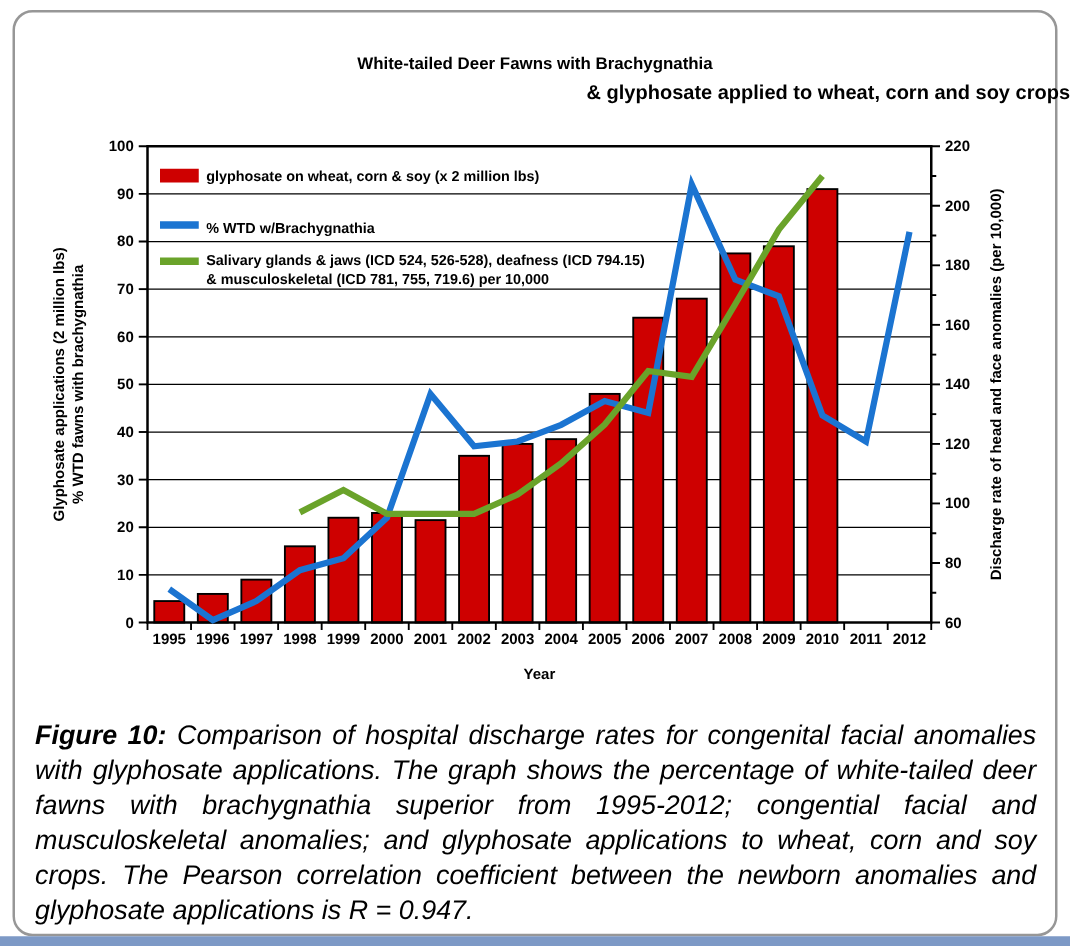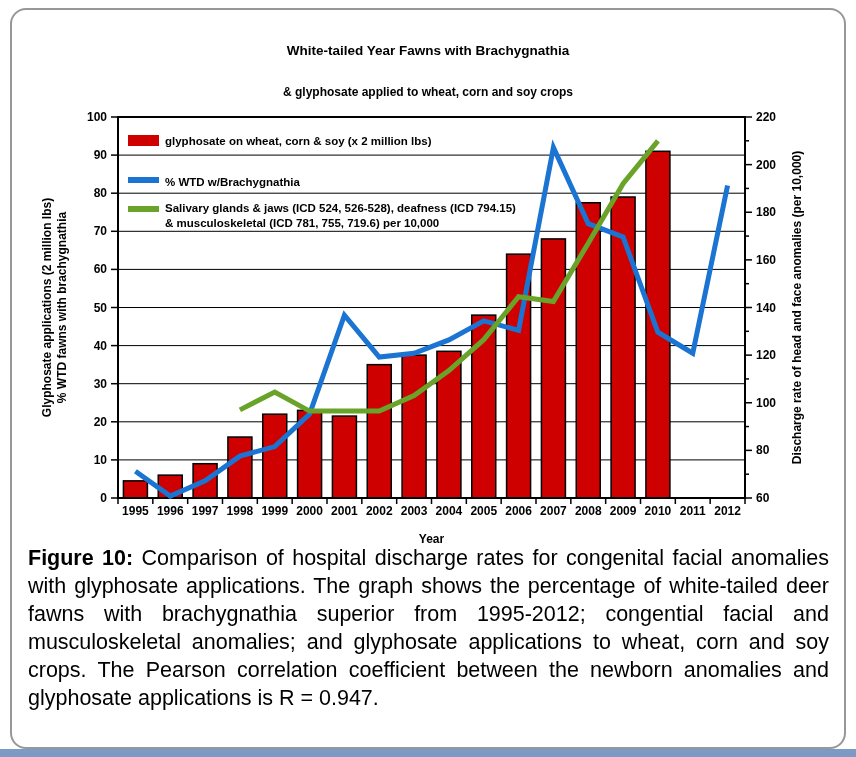--- a/index.html
+++ b/index.html
@@ -11,42 +11,42 @@
   .card{
     position:absolute;left:10px;top:8px;width:836px;height:741px;
     box-sizing:border-box;border:2px solid #979797;border-radius:16px;
     background:#ffffff;
   }
   .titles{
     position:absolute;left:0;top:42px;width:856px;text-align:center;
     font-weight:bold;color:#000;
   }
   .t1{font-size:13.5px;line-height:17px;}
-  .t2{font-size:12px;margin-top:26px;}
+  .t2{font-size:16px;margin-top:7px;text-align:right;}
   #chart{position:absolute;left:0;top:88px;}
   #chart text{font-family:"Liberation Sans",sans-serif;font-weight:bold;fill:#000;}
   #chart text.tick{font-size:12px;}
   #chart text.legend{font-size:11.5px;}
   #chart text.axis-title{font-size:12px;}
   .caption{
-    position:absolute;left:28px;top:544px;width:801px;margin:0;
-    font-size:21.5px;line-height:28px;color:#000;text-align:justify;
+    position:absolute;left:28px;top:574px;width:801px;margin:0;
+    font-size:21.5px;line-height:28px;color:#000;text-align:justify;font-style:italic;
   }
   .caption b{font-weight:bold;}
   .bottom-bar{
     position:absolute;left:0;bottom:0;width:856px;height:8px;
   }
 </style>
 </head>
 <body>
 
 <div class="card"></div>
 
 <div class="titles">
-  <div class="t1">White-tailed Year Fawns with Brachygnathia</div>
+  <div class="t1">White-tailed Deer Fawns with Brachygnathia</div>
   <div class="t2">&amp; glyphosate applied to wheat, corn and soy crops</div>
 </div>
 
 <svg id="chart" width="856" height="475" viewBox="0 0 856 475" xmlns="http://www.w3.org/2000/svg">
     <line x1="118" x2="745" y1="371.9" y2="371.9" stroke="#000" stroke-width="1"></line>
     <line x1="118" x2="745" y1="333.8" y2="333.8" stroke="#000" stroke-width="1"></line>
     <line x1="118" x2="745" y1="295.7" y2="295.7" stroke="#000" stroke-width="1"></line>
     <line x1="118" x2="745" y1="257.6" y2="257.6" stroke="#000" stroke-width="1"></line>
     <line x1="118" x2="745" y1="219.5" y2="219.5" stroke="#000" stroke-width="1"></line>
     <line x1="118" x2="745" y1="181.4" y2="181.4" stroke="#000" stroke-width="1"></line>

